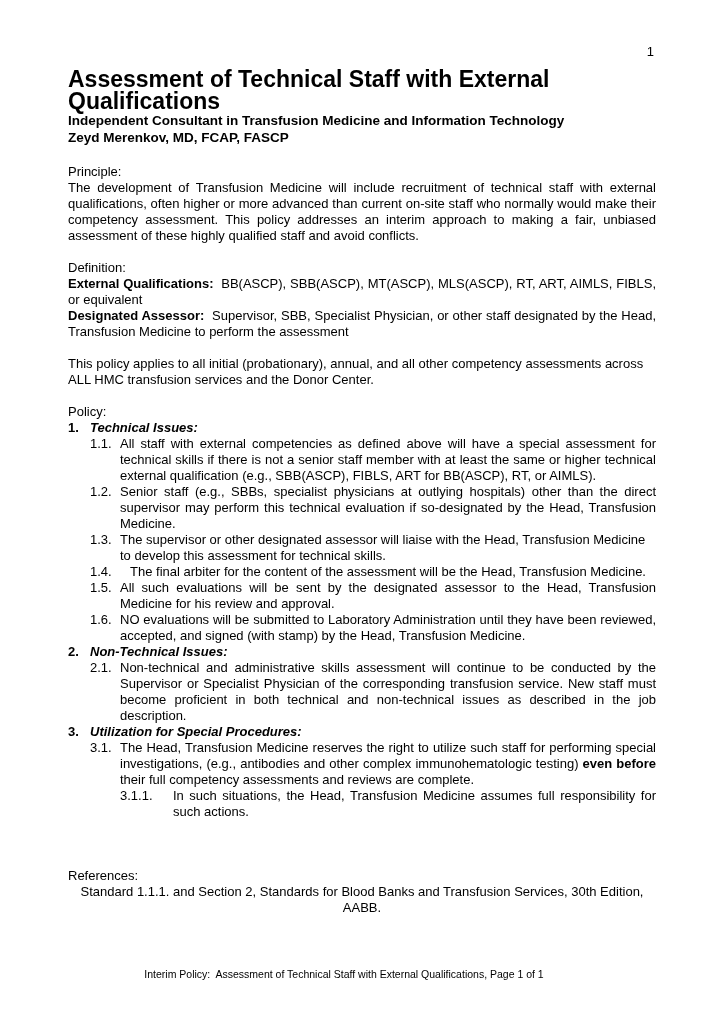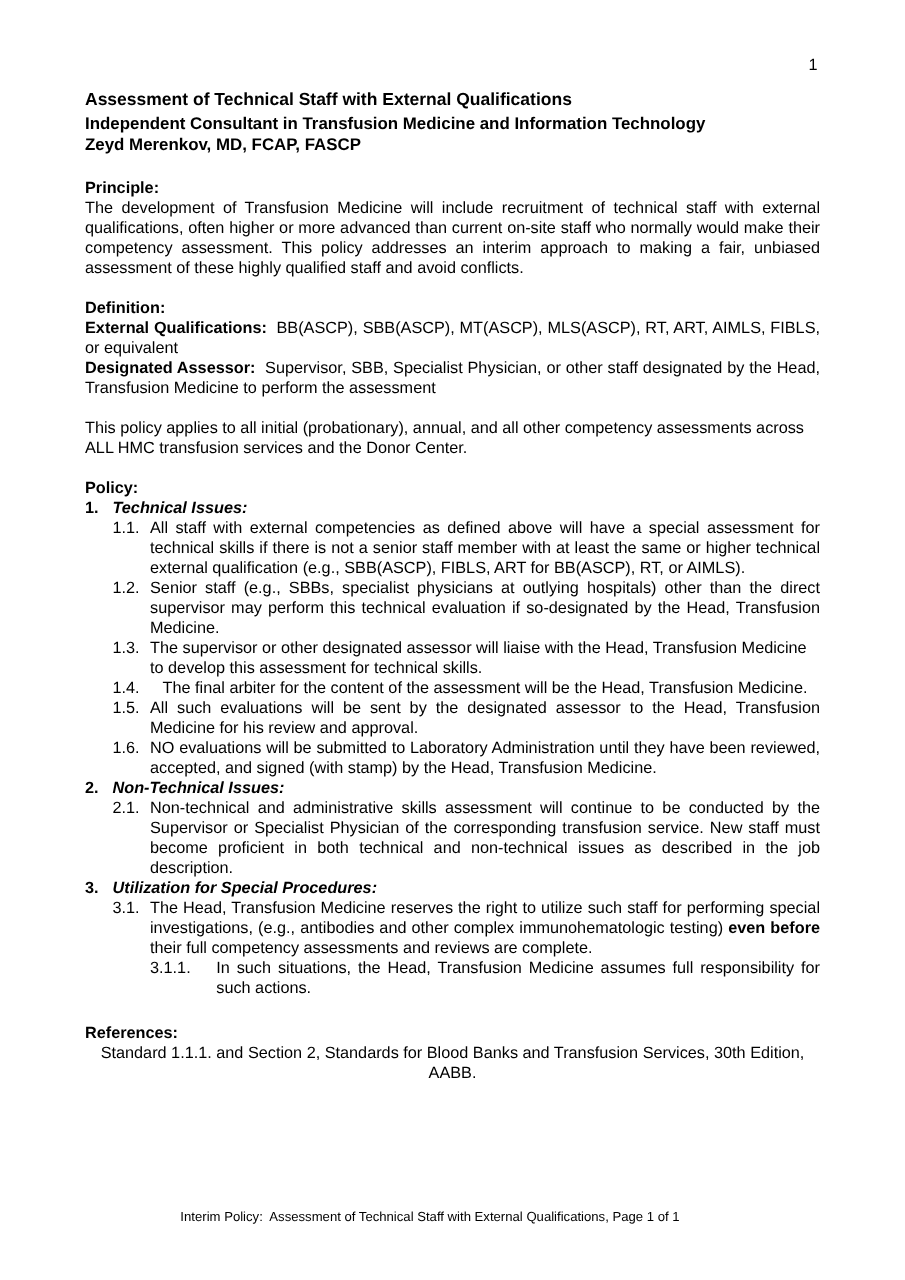--- a/index.html
+++ b/index.html
@@ -1,23 +1,23 @@
 <!DOCTYPE html>
 <html><head>
   <meta charset="utf-8">
   <style>
     html, body { margin: 0; padding: 0; background: #ffffff; }
     body { width: 724px; height: 1024px; position: relative; overflow: hidden;
       font-family: "Liberation Sans", sans-serif; color: #000; }
     .page-num { position: absolute; top: 44px; right: 70px; font-size: 13px; }
     .content { position: absolute; left: 68px; top: 68px; width: 588px; font-size: 13px; line-height: 16px; }
-    .title { font-size: 14px; font-weight: bold; line-height: 22px; margin: 0; }
+    .title { font-size: 23px; font-weight: bold; line-height: 22px; margin: 0; }
     .subtitle { font-size: 13.5px; font-weight: bold; line-height: 17px; margin: 0; }
     .section { margin-top: 16px; }
-    .heading { font-weight: bold; }
+    .heading { font-weight: normal; }
     p { margin: 0; text-align: justify; }
     .b { font-weight: bold; }
     .lvl1 { display: flex; }
     .lvl1 .num { width: 22px; font-weight: bold; flex: none; }
     .lvl1 .txt { font-weight: bold; font-style: italic; }
     .lvl2 { display: flex; padding-left: 22px; }
     .lvl2 .num { width: 30px; flex: none; }
     .lvl2 .txt { flex: 1; text-align: justify; }
     .lvl3 { display: flex; padding-left: 30px; }
     .lvl3 .num { width: 45px; flex: none; }
@@ -99,19 +99,19 @@
     <div class="lvl2">
         <span class="num">3.1.</span>
         <span class="txt"><span>The Head, Transfusion Medicine reserves the right to utilize such staff for performing special investigations, (e.g., antibodies and other complex immunohematologic testing) </span><span class="b">even before</span><span> their full competency assessments and reviews are complete.</span></span>
       </div>
     <div class="lvl3">
         <span class="num" style="padding-left:22px;width:53px">3.1.1.</span>
         <span class="txt">In such situations, the Head, Transfusion Medicine assumes full responsibility for such actions.</span>
       </div>
   </div>
 
-  <div class="section" style="margin-top:20px">
+  <div class="section" style="margin-top:48px">
     <div class="heading">References:</div>
     <p style="text-align:center">Standard 1.1.1. and Section 2, Standards for Blood Banks and Transfusion Services, 30th Edition, AABB.</p>
   </div>
 </div>
 
 <div class="footer" style="white-space:pre">Interim Policy:  Assessment of Technical Staff with External Qualifications, Page 1 of 1</div>
 
 </body></html>

